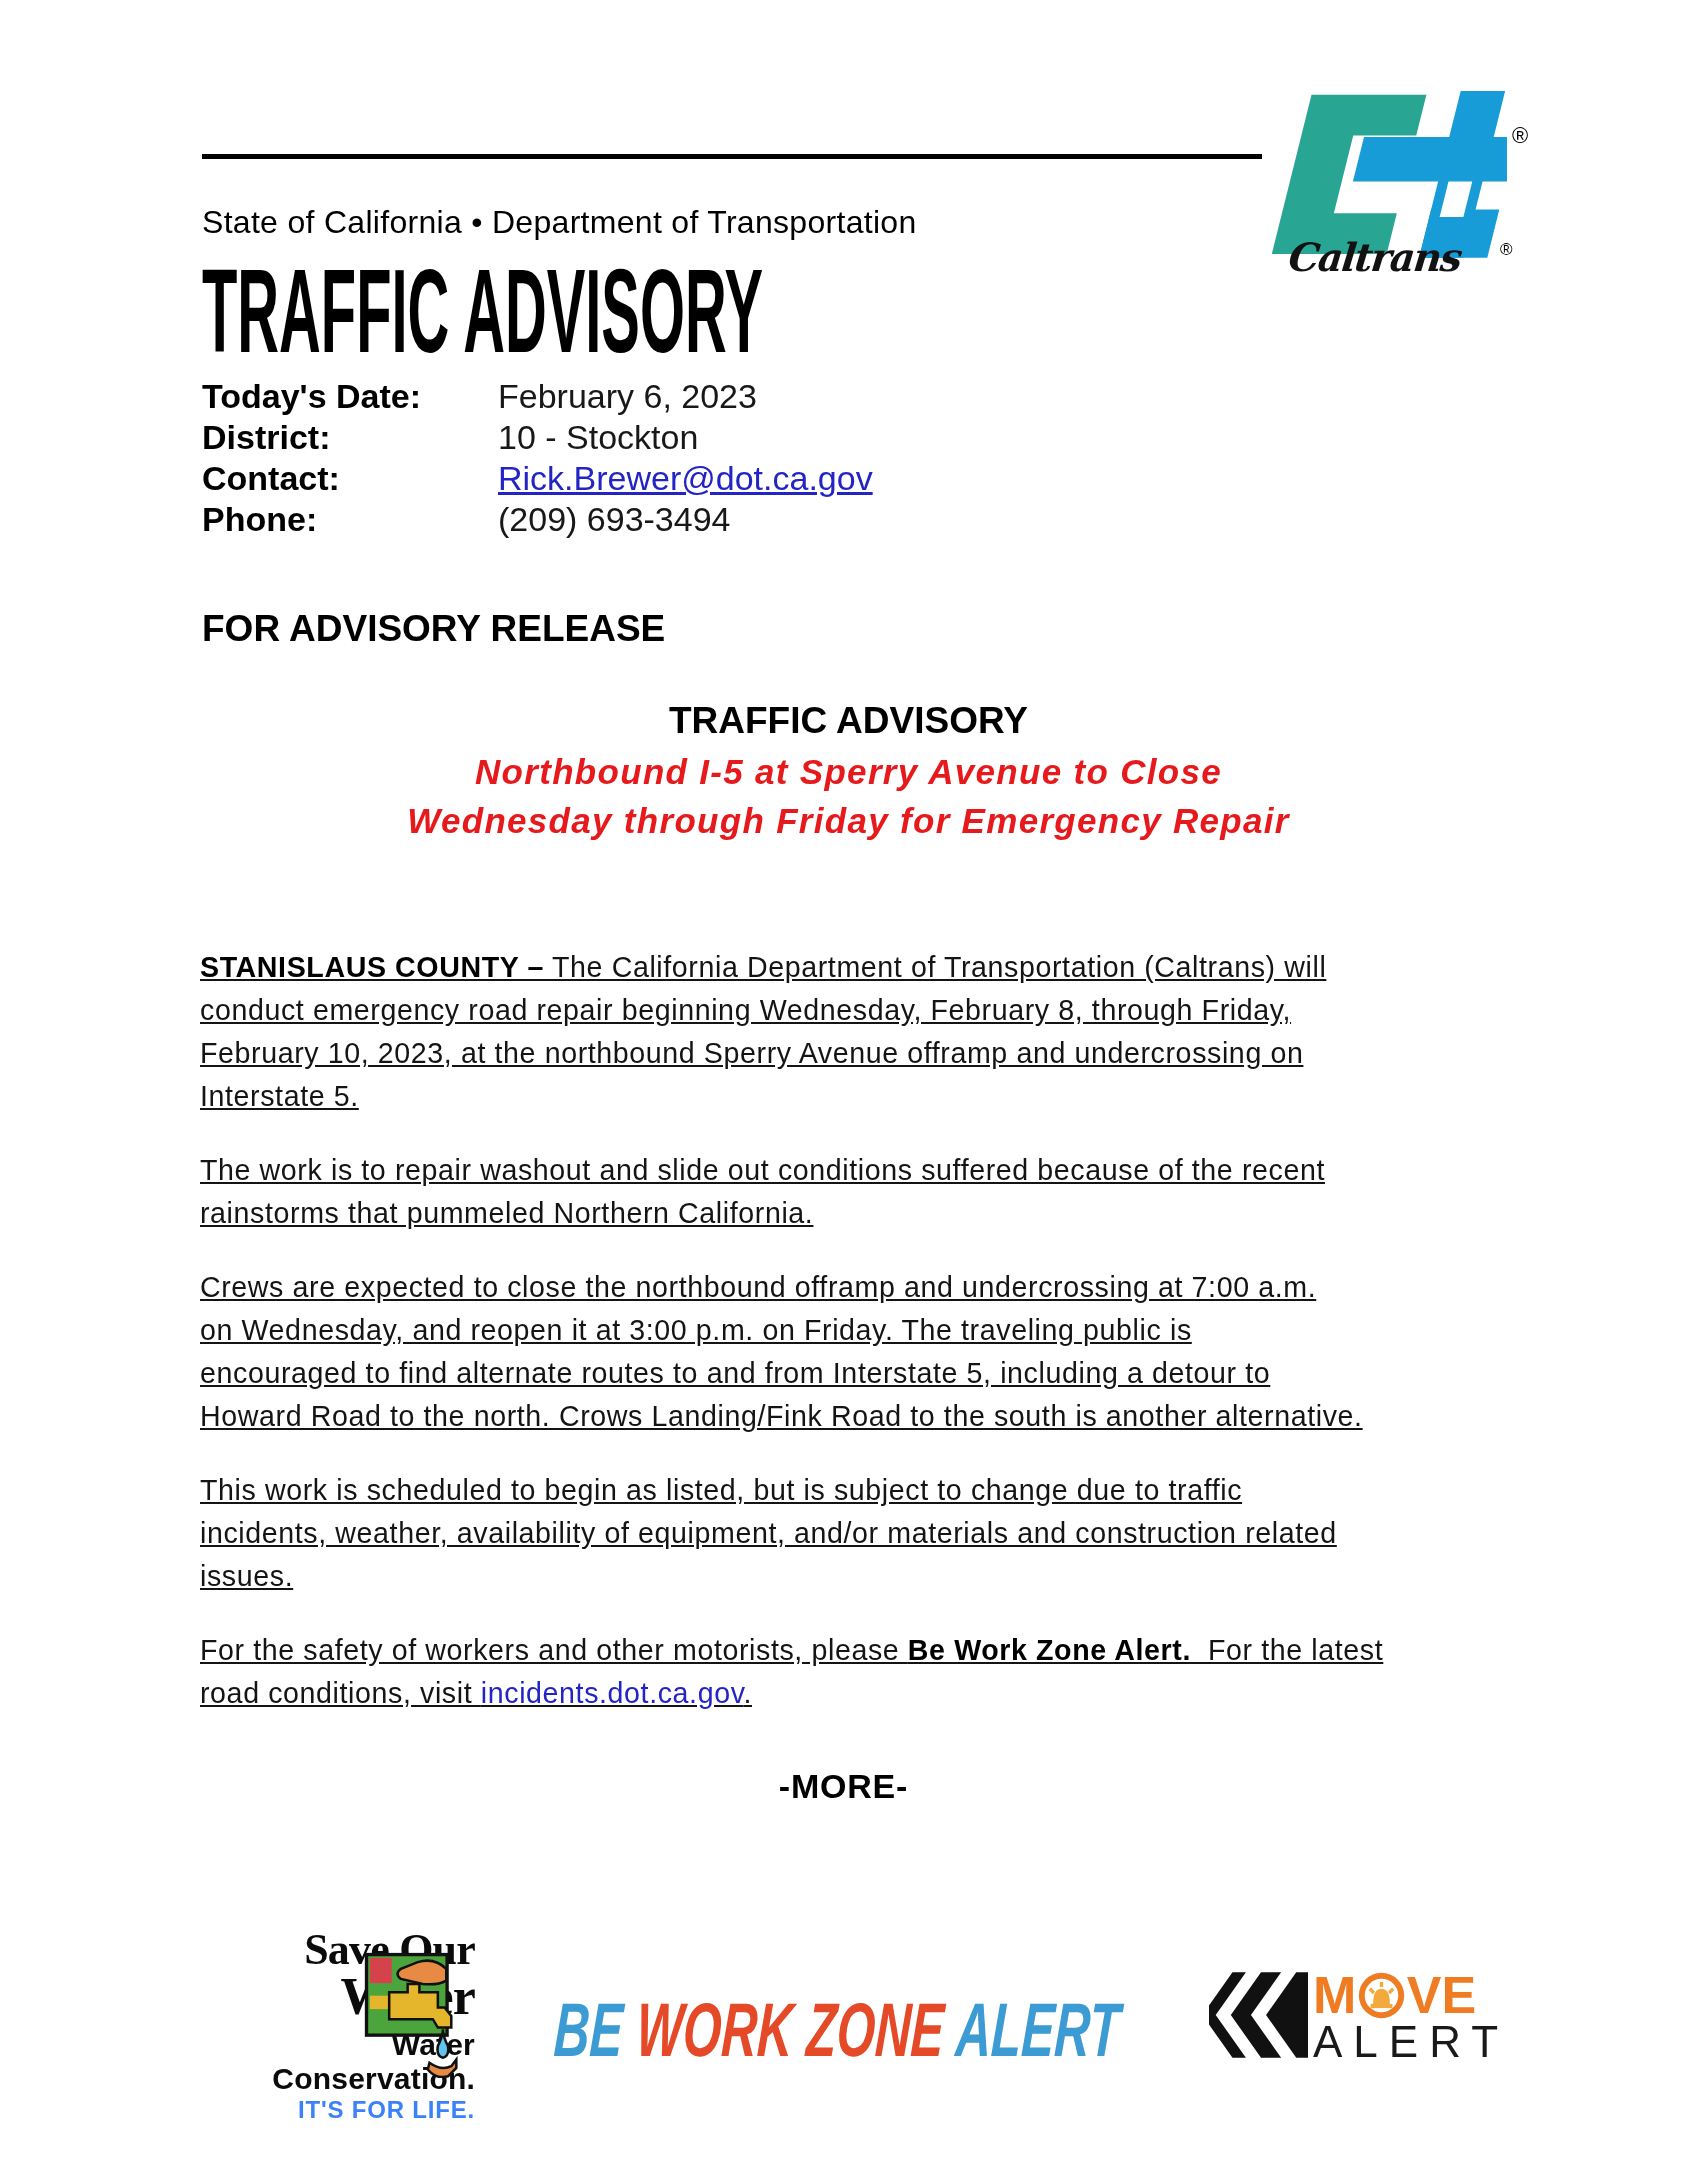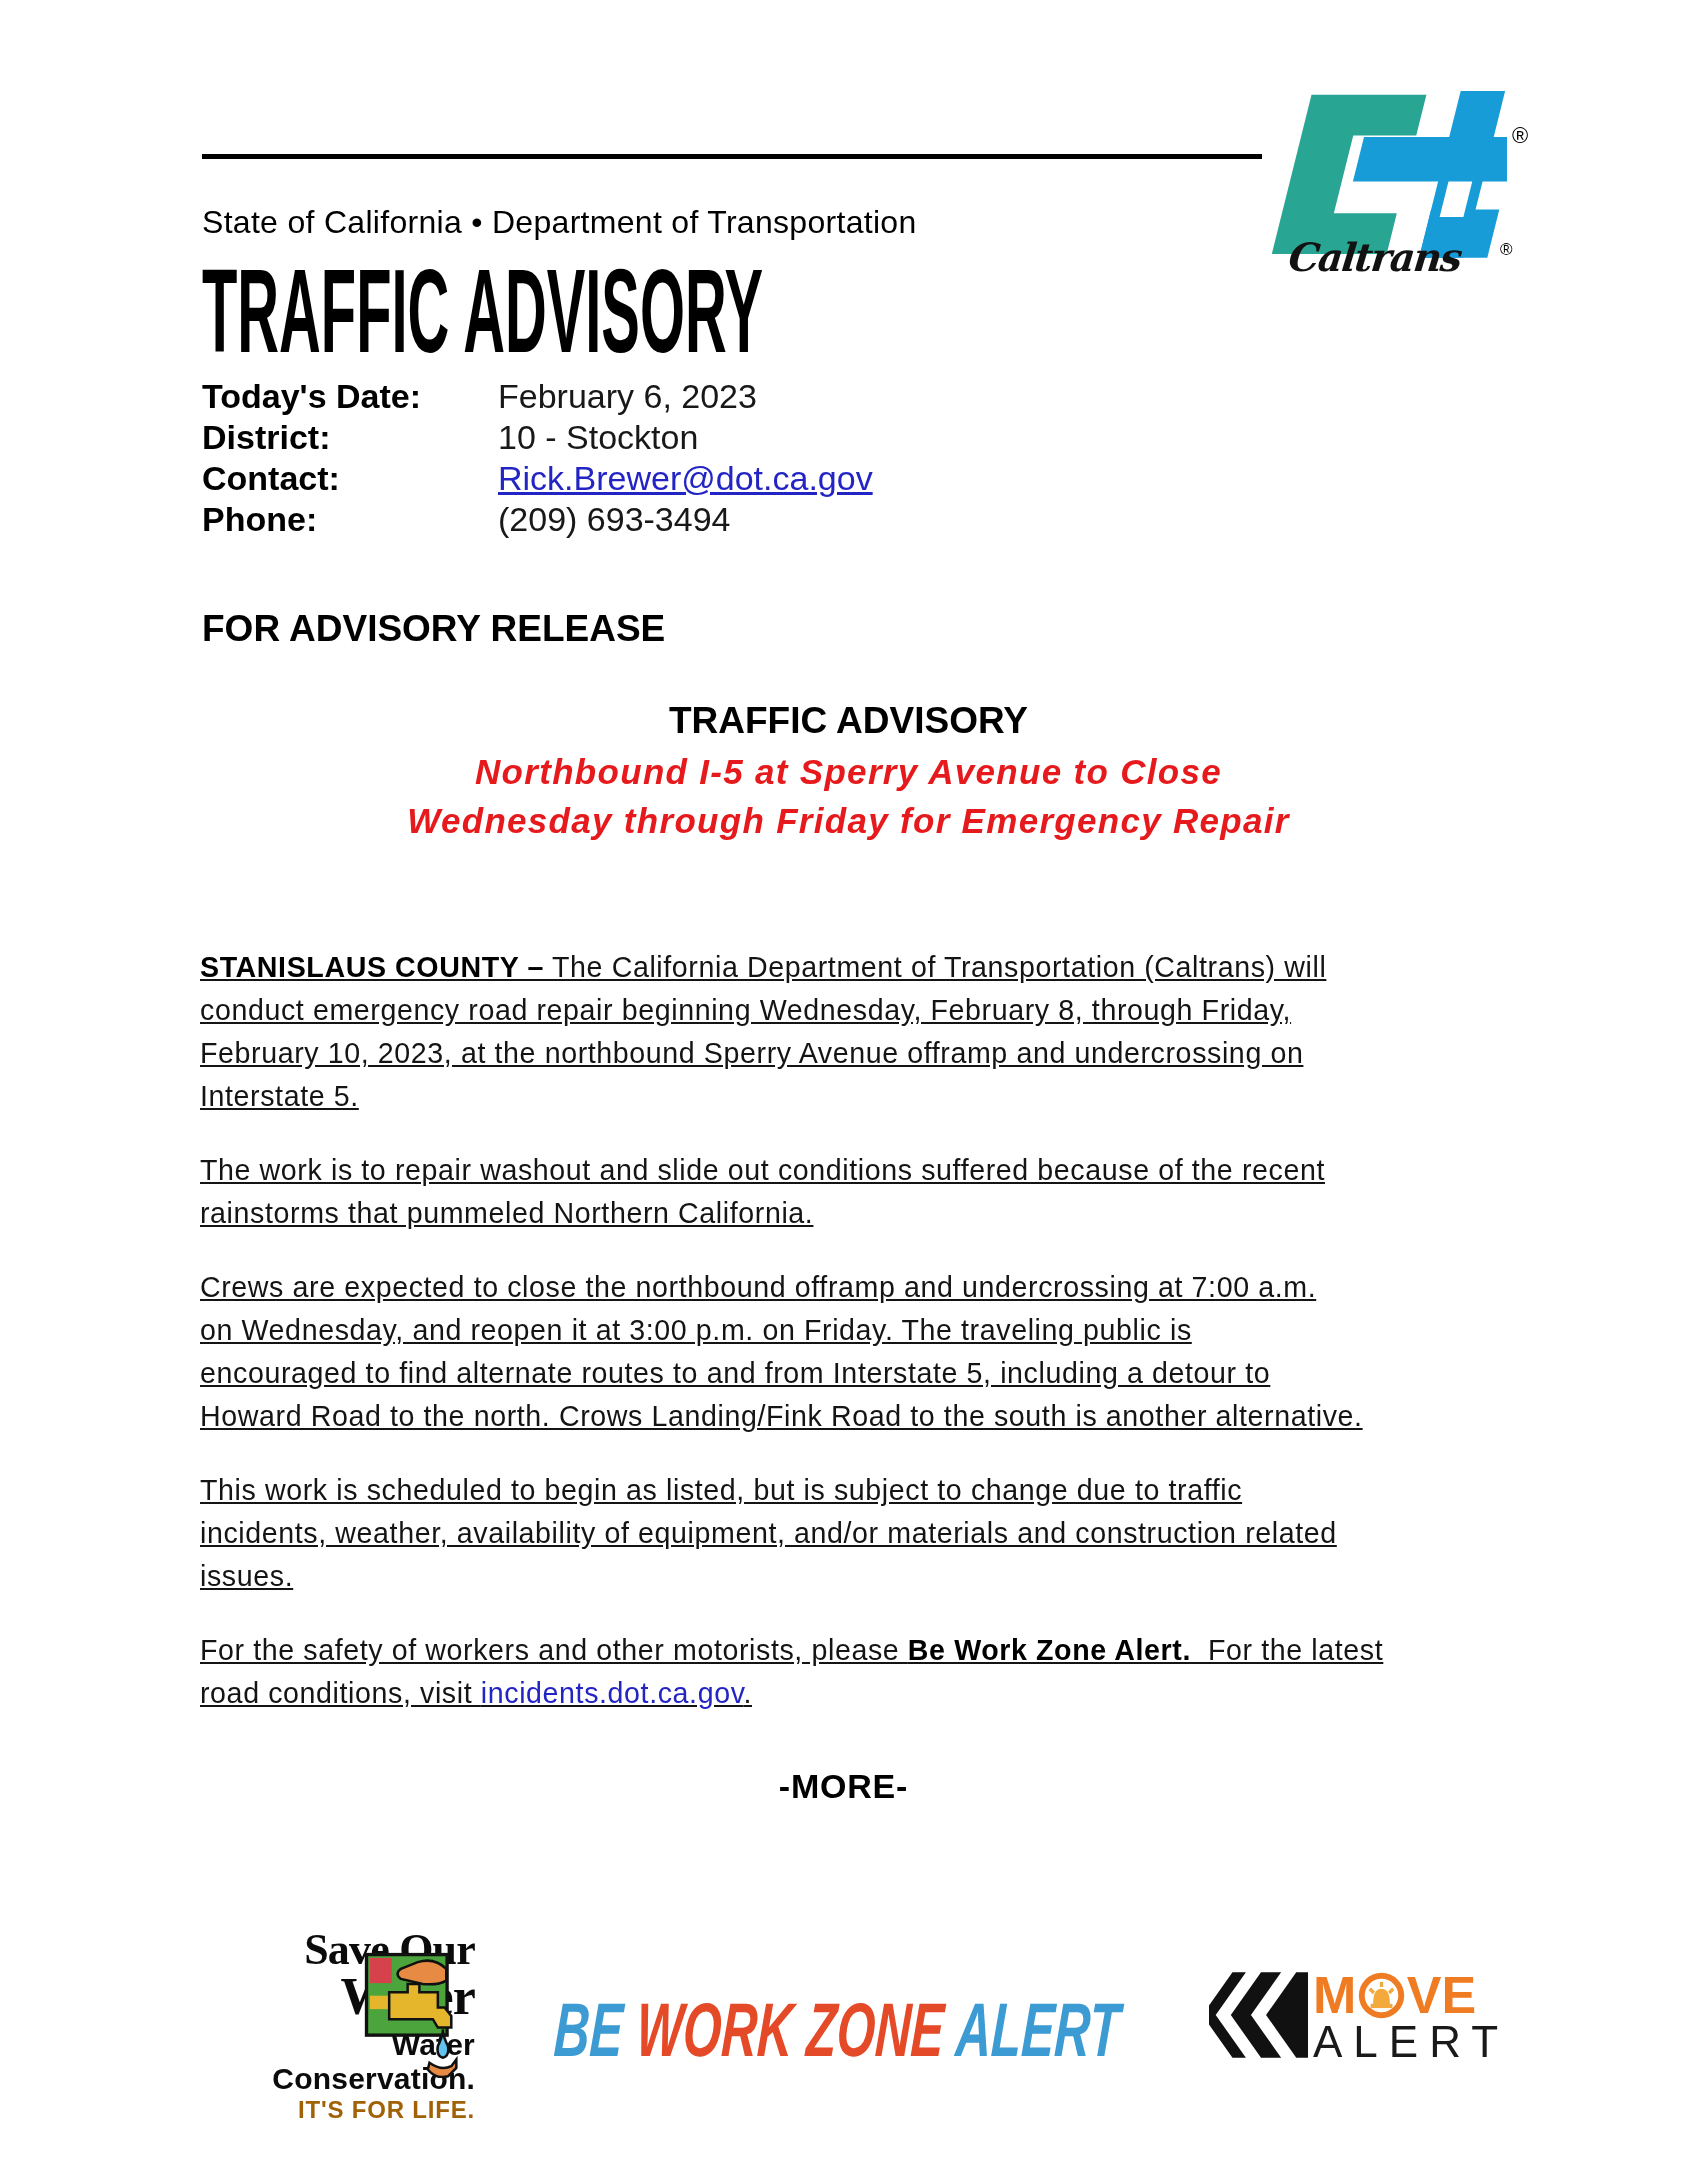--- a/index.html
+++ b/index.html
@@ -45,21 +45,21 @@
         font-weight:bold;letter-spacing:0.8px;color:#000;}
 
   
   .sow{left:198px;top:1928px;width:277px;text-align:right;}
   .sow-l1{font-family:"Liberation Serif",serif;font-weight:bold;font-size:44px;
           line-height:44px;color:#0b0b0b;letter-spacing:-0.8px;}
   .sow-l2{font-family:"Liberation Serif",serif;font-weight:bold;font-size:52px;
           line-height:49px;color:#0b0b0b;letter-spacing:-0.8px;}
   .sow-graphic{position:absolute;left:166px;top:23.5px;}
   .sow-t1{margin-top:6.7px;font-size:30px;font-weight:bold;color:#0b0b0b;letter-spacing:0.2px;}
-  .sow-t2{margin-left:30px;font-size:24px;font-weight:bold;color:#a16207;letter-spacing:0.8px;}
+  .sow-t2{margin-left:30px;font-size:24px;font-weight:bold;color:#3b82f6;letter-spacing:0.8px;}
 
   
   .bwza{left:556px;top:1992px;font-size:76px;font-weight:bold;font-style:italic;
         white-space:nowrap;transform:scaleX(.65) skewX(-4deg);transform-origin:left top;
         letter-spacing:0px;line-height:1;}
   .bwza .blue{color:#3d9bd4;}
   .bwza .orange{color:#e54a28;}
 
   
   .mover{left:1209px;top:1972px;display:flex;align-items:flex-start;}

